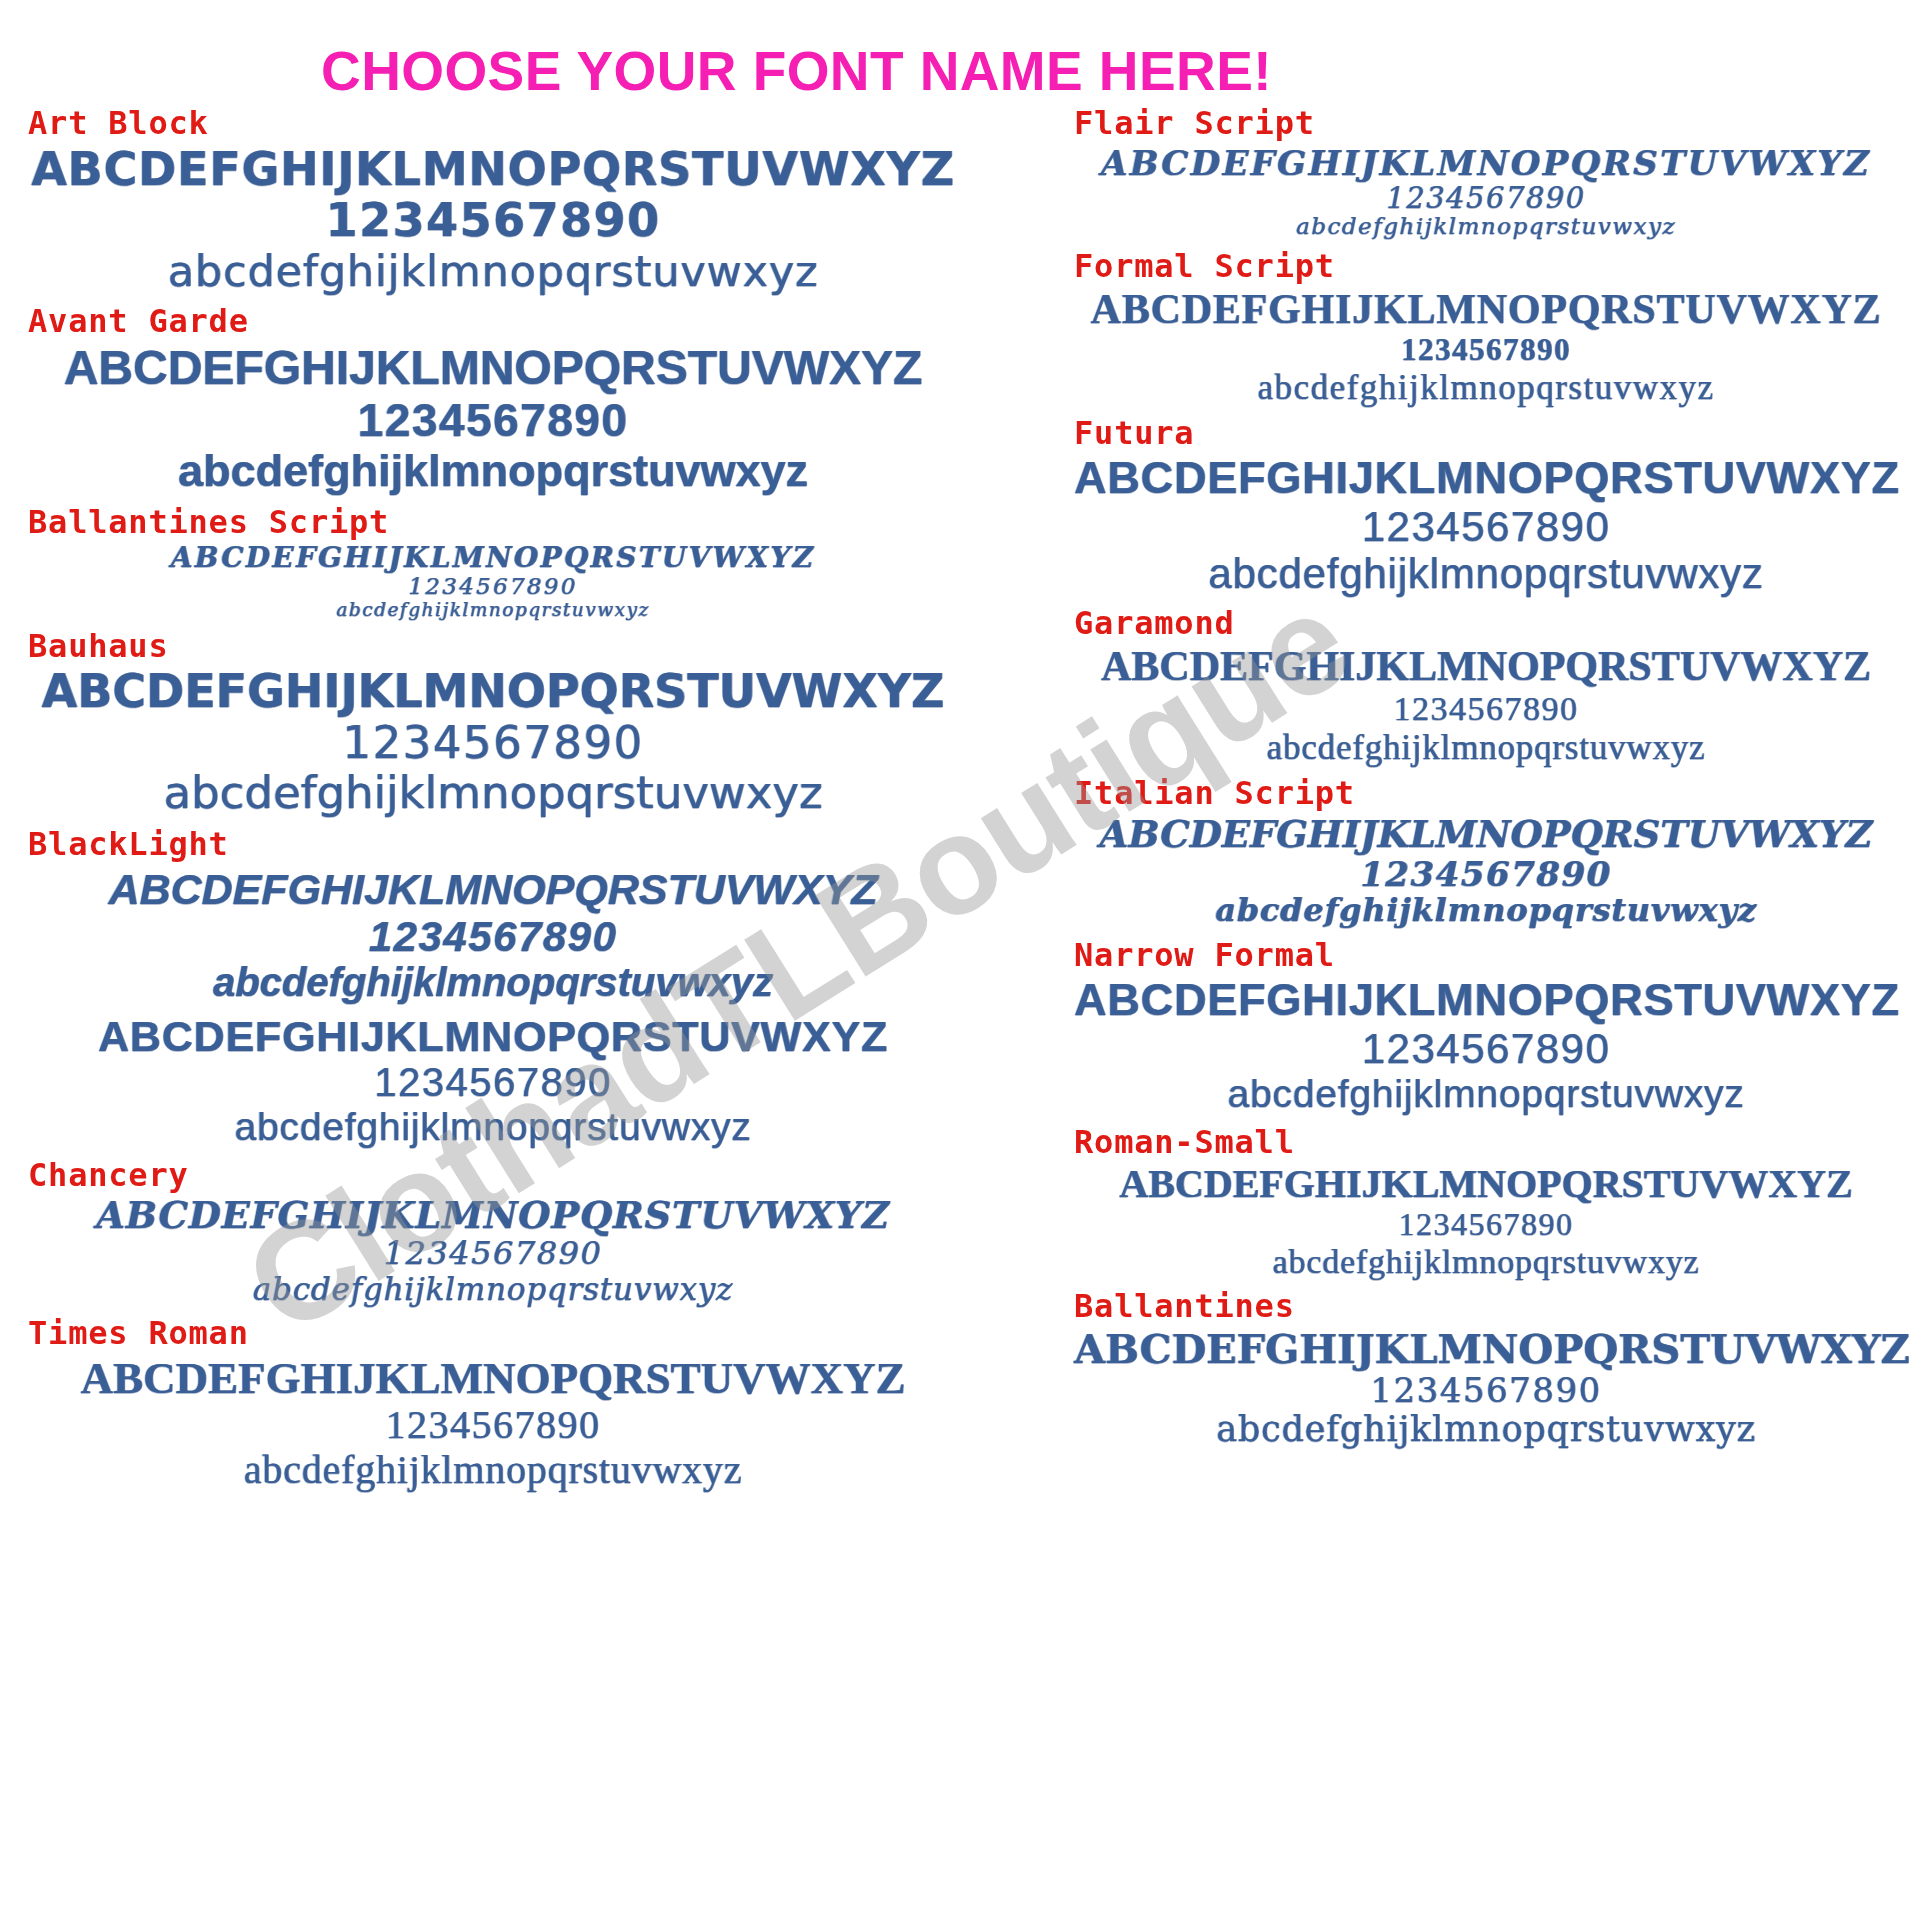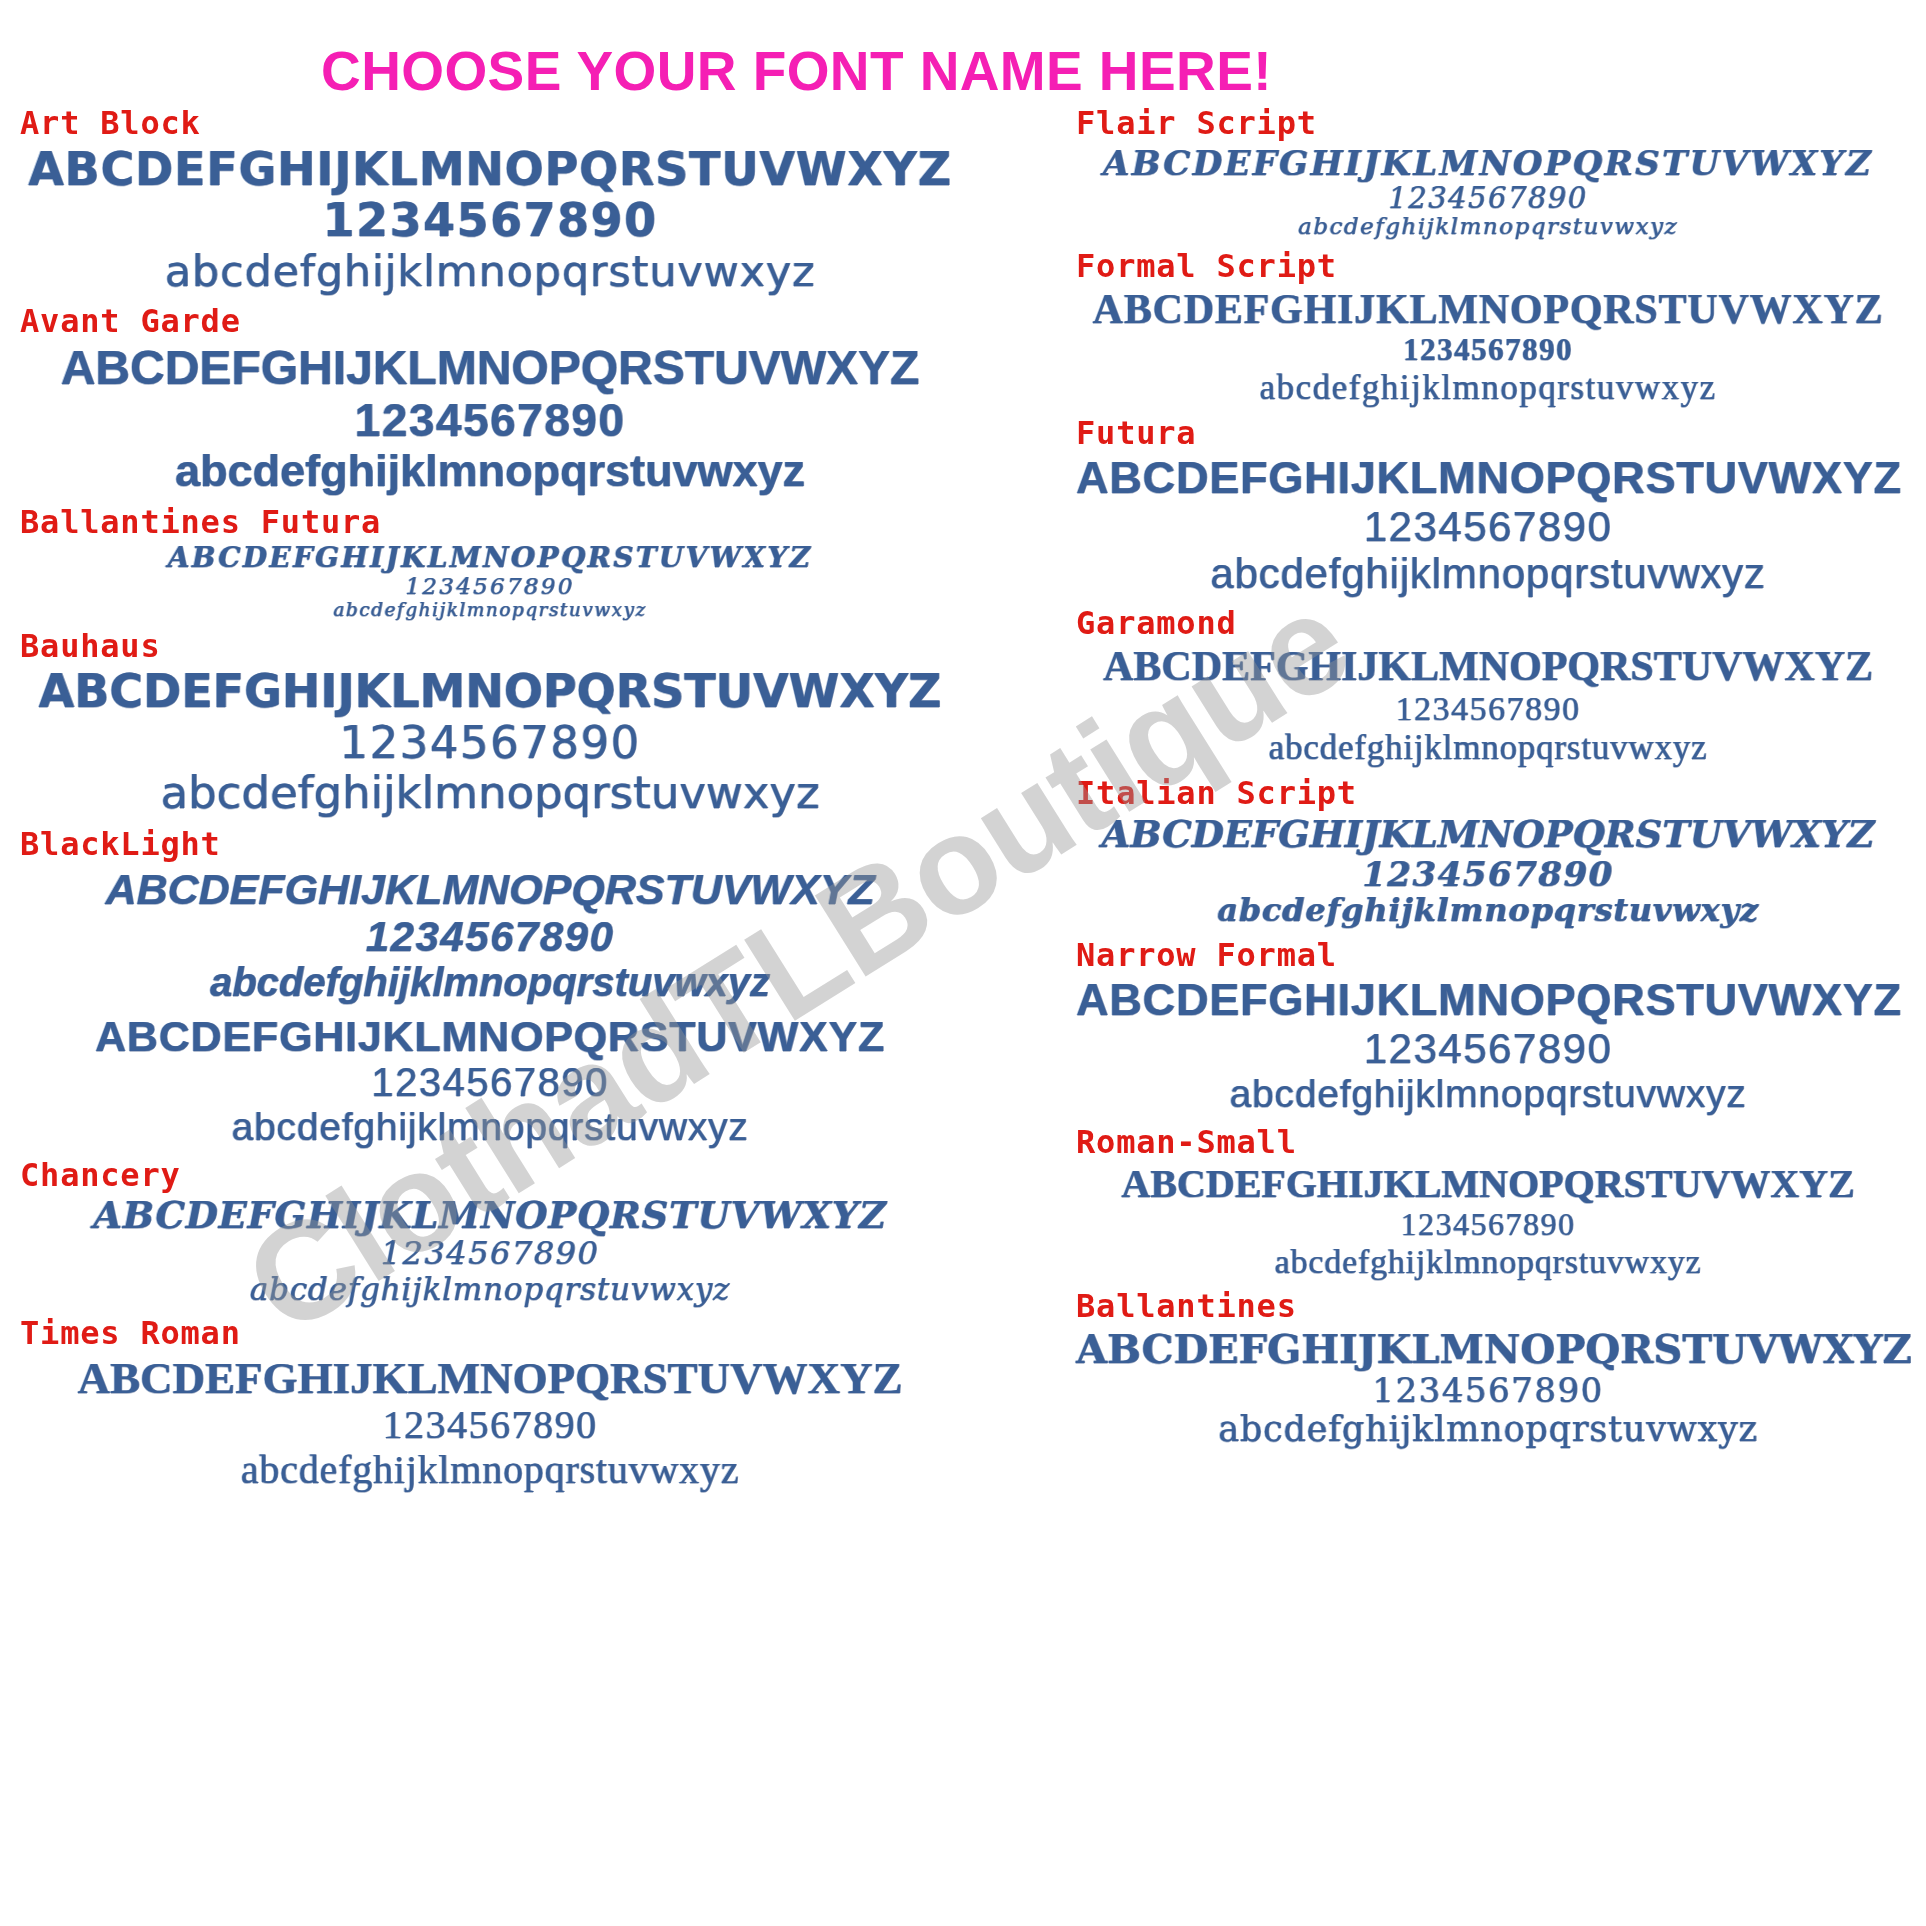--- a/index.html
+++ b/index.html
@@ -32,21 +32,21 @@
     padding-top: 43px;
     padding-bottom: 4.6px;
     line-height: 1.05;
   }
 
   .columns {
     position: relative;
     display: flex;
     flex-direction: row;
     align-items: flex-start;
-    padding: 0 20px;
+    padding: 0 28px;
     box-sizing: border-box;
     width: 1926px;
   }
 
   .col {
     width: 940px;
     box-sizing: border-box;
   }
   .col-right {
     padding-left: 116px;
@@ -175,21 +175,21 @@
       </div>
 
       <div class="font-block f-avant">
         <div class="font-label">Avant Garde</div>
         <div class="sample upper">ABCDEFGHIJKLMNOPQRSTUVWXYZ</div>
         <div class="sample digits">1234567890</div>
         <div class="sample lower">abcdefghijklmnopqrstuvwxyz</div>
       </div>
 
       <div class="font-block f-ballantines">
-        <div class="font-label">Ballantines Futura</div>
+        <div class="font-label">Ballantines Script</div>
         <div class="sample upper">ABCDEFGHIJKLMNOPQRSTUVWXYZ</div>
         <div class="sample digits">1234567890</div>
         <div class="sample lower">abcdefghijklmnopqrstuvwxyz</div>
       </div>
 
       <div class="font-block f-bauhaus">
         <div class="font-label">Bauhaus</div>
         <div class="sample upper">ABCDEFGHIJKLMNOPQRSTUVWXYZ</div>
         <div class="sample digits">1234567890</div>
         <div class="sample lower">abcdefghijklmnopqrstuvwxyz</div>

